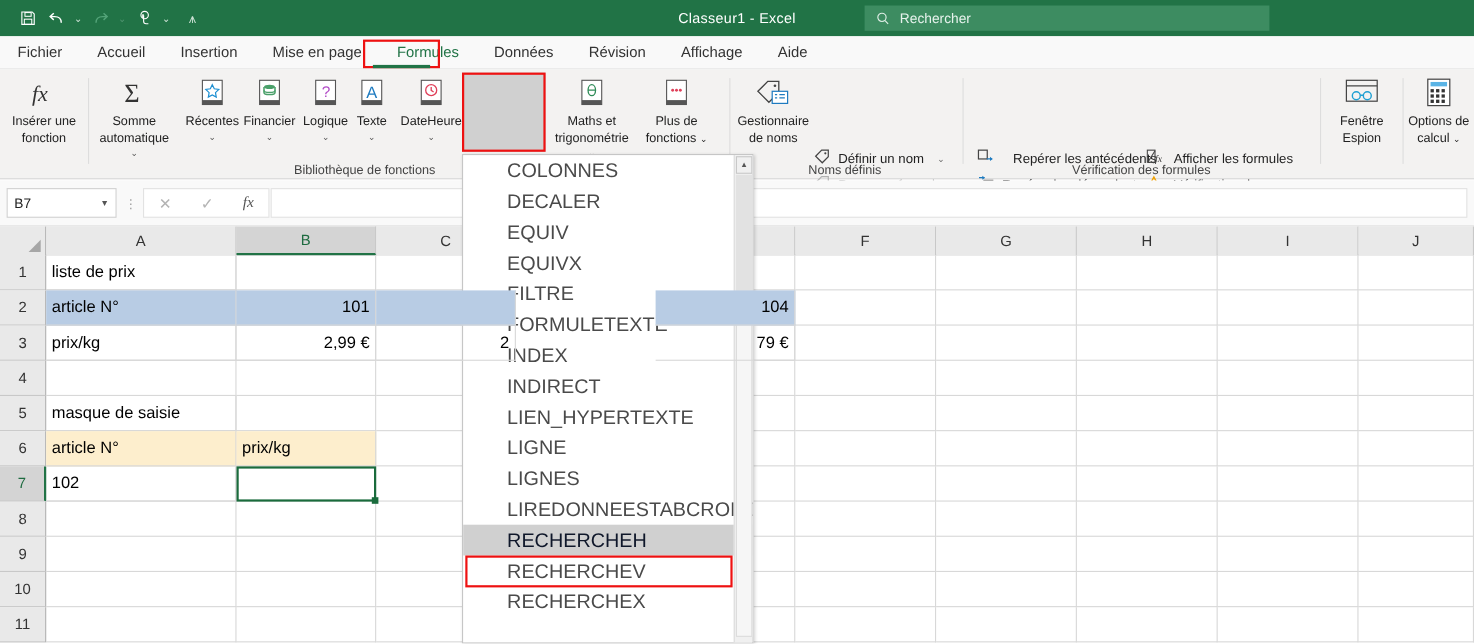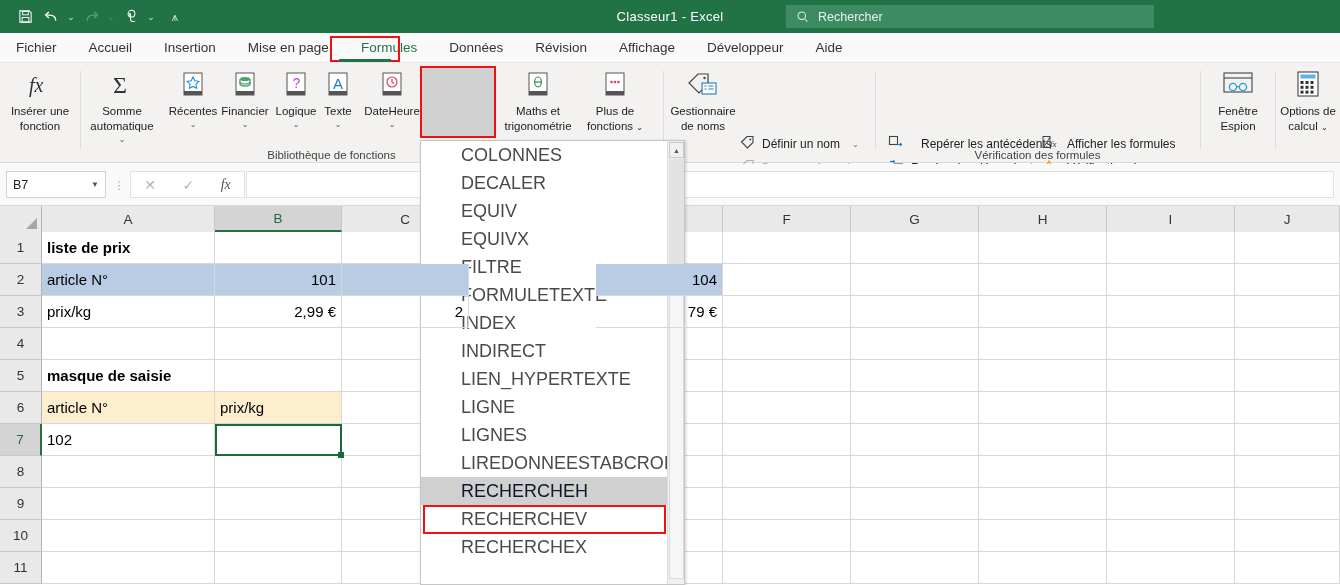--- a/index.html
+++ b/index.html
@@ -154,21 +154,21 @@
     background:#e9e9e9; border-bottom:1px solid #c8c8c8; border-right:1px solid #b4b4b4;
   }
   .rowhead.sel { background:#d4d4d4; color:#1e6b40; border-right:2px solid #217346;}
   .cell {
     position:absolute; height:32px; display:flex; align-items:center;
     font-size:15px; color:#000000; padding:0 5px;
     border-right:1px solid #d8d8d8; border-bottom:1px solid #d8d8d8;
     background:transparent; overflow:hidden; white-space:nowrap;
   }
   .cell.right { justify-content:flex-end; }
-  .cell.bold { font-weight:bold; }
+  .cell.bold { font-weight:normal; }
   .selbox {
     position:absolute; border:2px solid #1a6b3c; pointer-events:none;
   }
   .selbox:after {
     content:''; position:absolute; right:-4px; bottom:-4px;
     width:6px; height:6px; background:#1a6b3c;
   }
 
   
   .dropdown {
@@ -257,21 +257,20 @@
 
   <div class="menubar">
     <div class="tab">Fichier</div>
     <div class="tab">Accueil</div>
     <div class="tab">Insertion</div>
     <div class="tab">Mise en page</div>
     <div class="tab active">Formules</div>
     <div class="tab">Données</div>
     <div class="tab">Révision</div>
     <div class="tab">Affichage</div>
-    <div class="tab">Développeur</div>
     <div class="tab">Aide</div>
   </div>
   <div class="tab-marker"></div>
   <div class="tab-underline"></div>
 
   <div class="ribbon">
 
     <div class="bigbtn" style="left:2px;">
       <span class="ico">
         <svg width="30" height="30" viewBox="0 0 30 30">
@@ -439,20 +438,23 @@
       <span>
         <svg width="17" height="16" viewBox="0 0 17 16">
             <rect x="1" y="3" width="9" height="8" fill="#1e7bc0"></rect>
             <path d="M1 6h9M4 3v8" stroke="#fff" stroke-width="0.9"></path>
             <path d="M9 5.5 14.5 2v6.5z" fill="none" stroke="#444" stroke-width="1"></path>
           </svg>
       </span>
       <span>Depuis sélection</span>
     </div>
 
+    <div class="rgroup" style="left:663px;width:210px;">
+      <div class="rgroup-label">Noms définis</div>
+    </div>
     <div class="rsep" style="left:875px;"></div>
 
     <div class="smallitem" style="left:888px;top:70px;gap:16px;">
       <span>
         <svg width="17" height="16" viewBox="0 0 17 16">
             <rect x="1.5" y="1.5" width="8" height="8" fill="none" stroke="#444" stroke-width="1.1"></rect>
             <path d="M9 9.5h5" stroke="#1e7bc0" stroke-width="1.2"></path>
             <path d="M12 7.6l2.4 1.9-2.4 1.9" fill="#1e7bc0"></path>
           </svg>
       </span>

